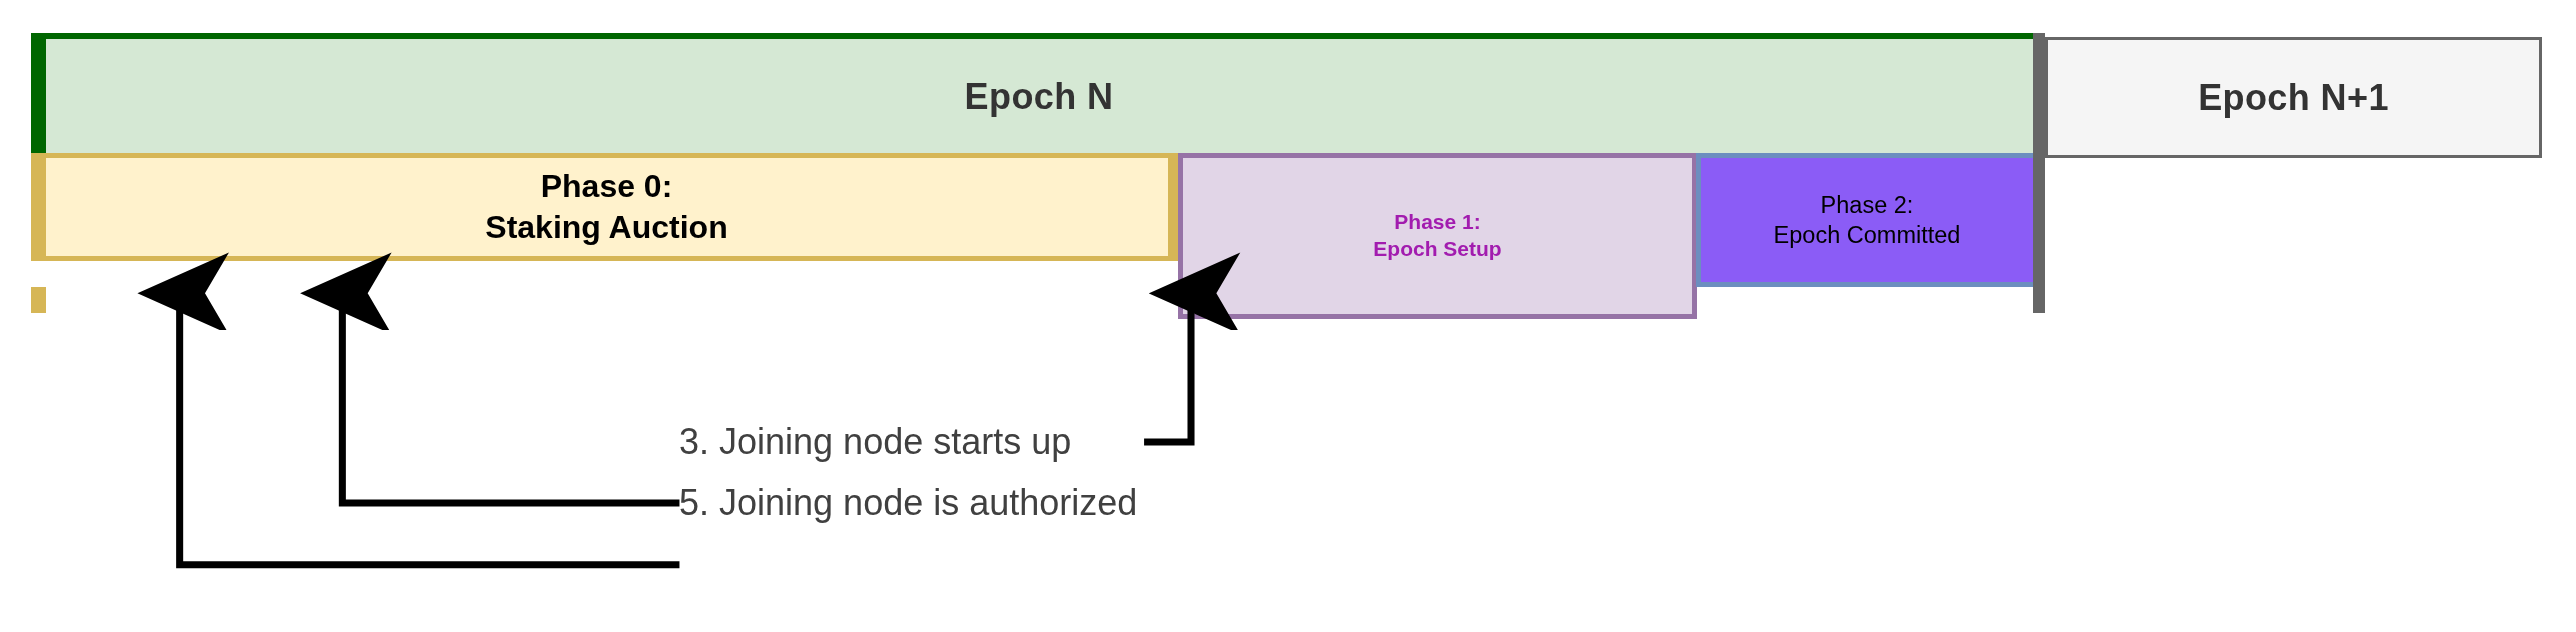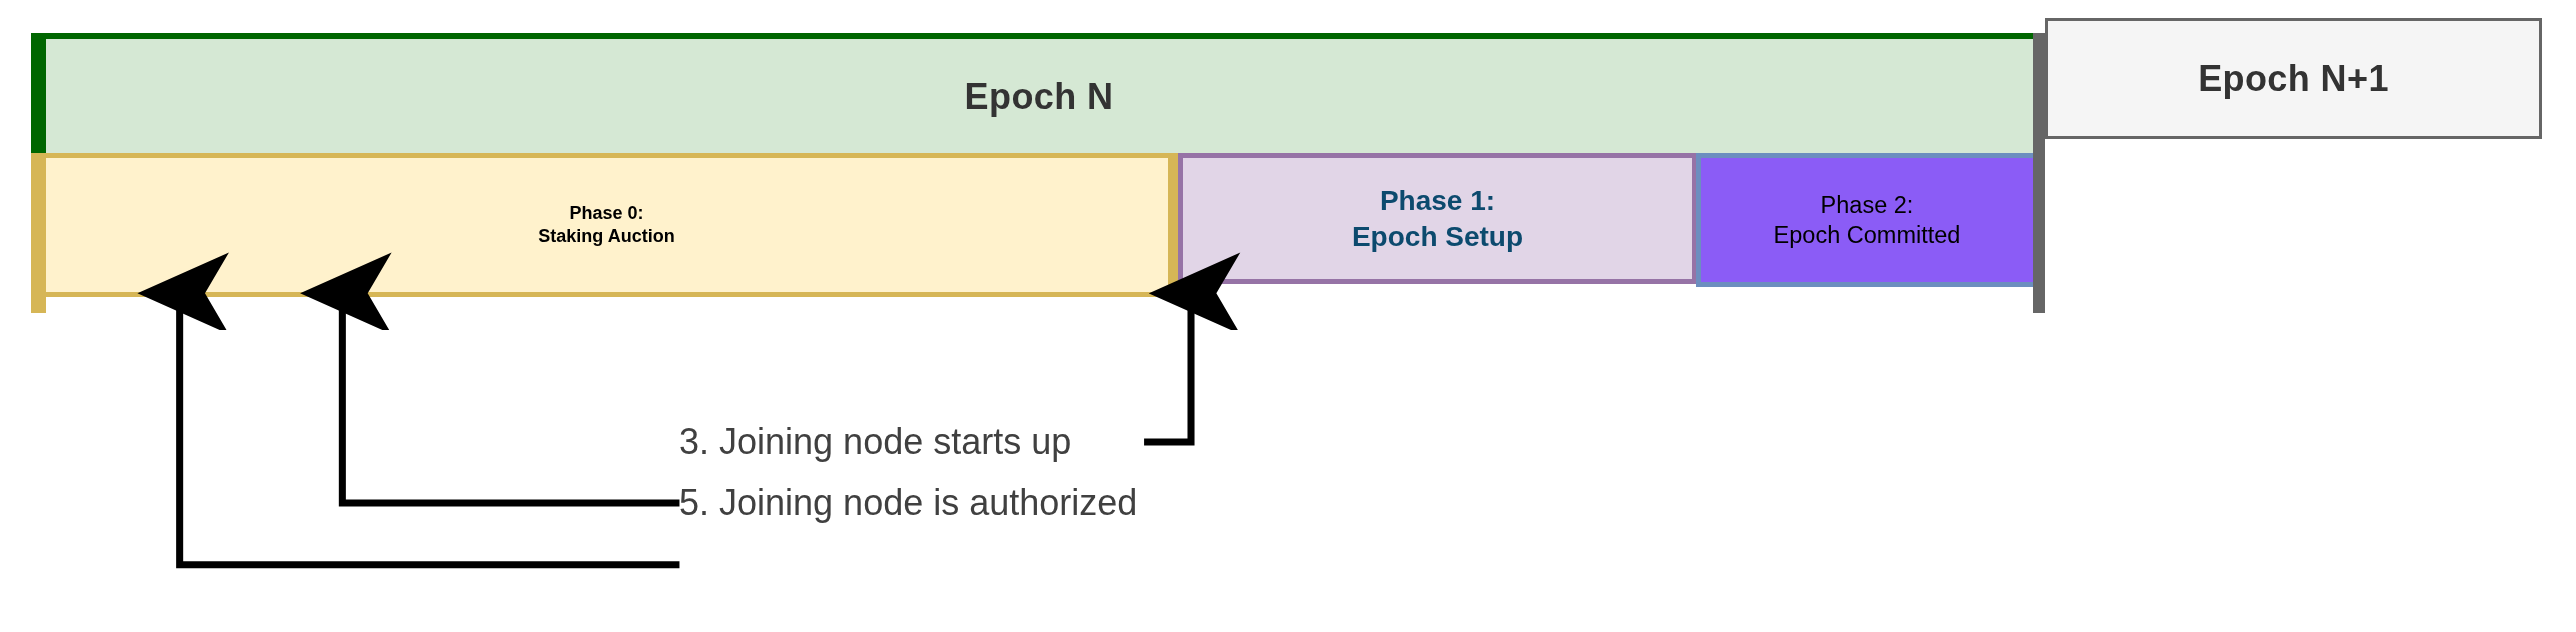--- a/index.html
+++ b/index.html
@@ -11,40 +11,40 @@
 
   
   #epochN{left:30.5px;top:33px;width:2002px;height:121px;
           background:#d5e8d4;
           border-top:6.3px solid #006600;
           border-left:15.7px solid #006600;
           border-right:0;border-bottom:0;
           font-size:36px;font-weight:bold;color:#333333;letter-spacing:0.4px;}
 
   
-  #epochN1{left:2045px;top:18px;width:497px;height:121px;
+  #epochN1{left:2045px;top:37px;width:497px;height:121px;
            background:#f5f5f5;border:3.9px solid #666666;
            font-size:36px;font-weight:bold;color:#333333;letter-spacing:0.4px;}
 
   
-  #phase0{left:30.5px;top:153px;width:1147px;height:144px;
+  #phase0{left:30.5px;top:153px;width:1147px;height:108px;
           background:#fff2cc;
           border-top:5.5px solid #d6b656;
           border-bottom:5.5px solid #d6b656;
           border-left:15.7px solid #d6b656;
           border-right:10.2px solid #d6b656;
-          font-size:18px;font-weight:bold;color:#000;line-height:1.28;}
+          font-size:32px;font-weight:bold;color:#000;line-height:1.28;}
 
   
   #yellowStub{position:absolute;left:30.5px;top:287px;width:15.7px;height:26px;background:#d6b656;}
 
   
-  #phase1{left:1178px;top:153px;width:519px;height:131px;
+  #phase1{left:1178px;top:153px;width:519px;height:166px;
           background:#e1d5e7;border:5.5px solid #9673a6;
-          font-size:28px;font-weight:bold;color:#0c4a6e;line-height:1.28;}
+          font-size:21px;font-weight:bold;color:#a21caf;line-height:1.28;}
 
   
   #phase2{left:1696px;top:153px;width:342px;height:134px;
           background:#8b5cf6;border:5.5px solid #6c8ebf;
           font-size:23.5px;font-weight:normal;color:#000;line-height:1.28;
           overflow:visible;}
 
   
   #divider{position:absolute;left:2033px;top:33px;width:11.7px;height:280px;background:#666666;}
 

